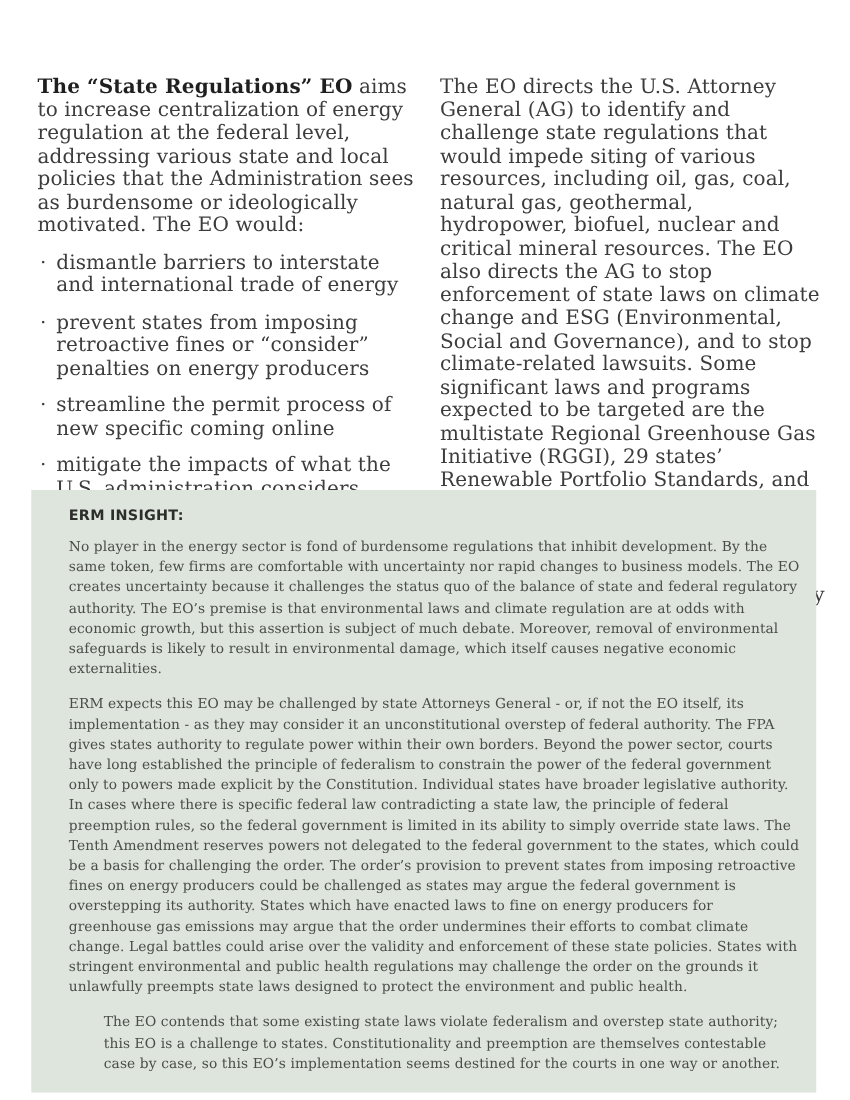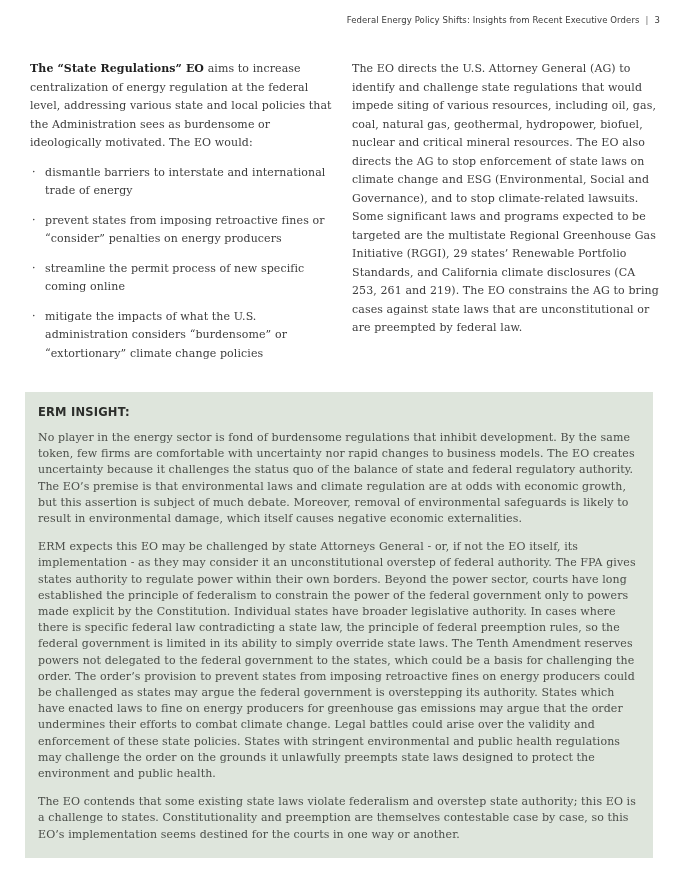--- a/index.html
+++ b/index.html
@@ -33,21 +33,21 @@
   .columns {
     position: absolute;
     top: 60px;
     left: 30px;
     width: 630px;
     display: flex;
     gap: 14px;
   }
   .col {
     width: 308px;
-    font-size: 11px;
+    font-size: 16px;
     line-height: 18.5px;
     color: #3c3c3c;
     letter-spacing: 0.1px;
   }
   .col p { margin: 0; }
   .lead strong {
     color: #1f1f1f;
     font-weight: bold;
   }
   .bullets {
@@ -65,47 +65,44 @@
     color: #3c3c3c;
   }
   .bullet .btext { flex: 1; }
   .insight {
     position: absolute;
     left: 25px;
     top: 392px;
     width: 628px;
     box-sizing: border-box;
     background: #dee5dc;
-    padding: 13px 13px 15px 13px;
+    padding: 13px 13px 15px 30px;
   }
   .insight h2 {
     margin: 0 0 11px 0;
     font-family: "DejaVu Sans", "Liberation Sans", sans-serif;
     font-size: 11.5px;
     font-weight: bold;
     color: #2c2e2b;
     letter-spacing: 0.2px;
   }
   .insight p {
     margin: 0 0 12px 0;
     font-size: 11px;
     line-height: 16.2px;
     color: #4a4d48;
     letter-spacing: 0.1px;
   }
-  .insight p:last-child { margin-bottom: 0; }
+  .insight p:last-child { margin-bottom: 0; margin-left: 28px; }
 </style>
 </head>
 <body>
 
 <div class="page">
 
-  <header class="page-header">
-    <span>Federal Energy Policy Shifts: Insights from Recent Executive Orders</span><span class="hsep">|</span><span>3</span>
-  </header>
 
   <main class="columns">
 
     <div class="col">
       <p class="lead"><strong>The “State Regulations” EO</strong><span> aims to increase centralization of energy regulation at the federal level, addressing various state and local policies that the Administration sees as burdensome or ideologically motivated. The EO would:</span></p>
       <ul class="bullets">
         <li class="bullet">
           <span class="dot">·</span>
           <span class="btext">dismantle barriers to interstate and international trade of energy</span>
         </li>

